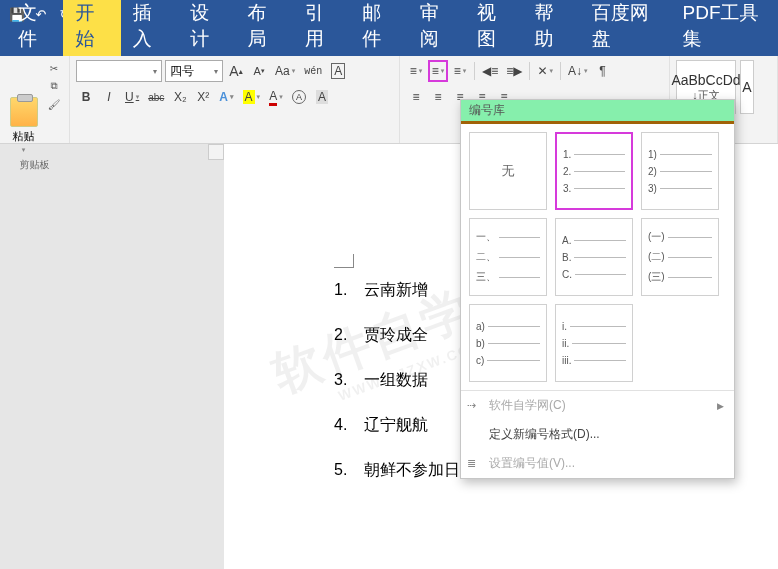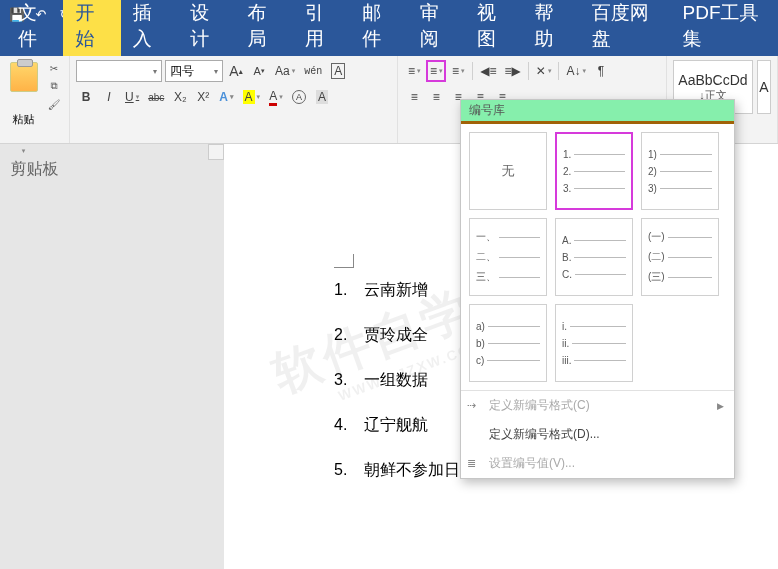--- a/index.html
+++ b/index.html
@@ -12,42 +12,42 @@
 .title-text { position: absolute; left: 50%; transform: translateX(-50%); font-size: 12px; }
 
 
 .tabstrip { height: 28px; background: #2b579a; display: flex; align-items: flex-end; padding-left: 6px; }
 .tab { padding: 4px 12px; color: #fff; font-size: 19px; cursor: pointer; }
 .tab.active { background: #fde047; color: #2b579a; }
 
 
 .ribbon { height: 88px; background: #f3f3f3; border-bottom: 1px solid #d4d4d4; display: flex; position: relative; }
 .group { border-right: 1px solid #e1e1e1; padding: 4px 6px 2px; display: flex; flex-direction: column; justify-content: space-between; }
-.group-label { text-align: center; font-size: 16px; color: #666; padding-top: 2px; }
+.group-label { text-align: center; font-size: 10px; color: #666; padding-top: 2px; }
 .group-content { display: flex; align-items: flex-start; gap: 4px; }
 
-.paste-btn { width: 38px; display: flex; flex-direction: column; align-items: center; gap: 20px; cursor: pointer; padding: 2px; }
+.paste-btn { width: 38px; display: flex; flex-direction: column; align-items: center; gap: 2px; cursor: pointer; padding: 2px; margin-top: 35px; }
 .paste-icon { width: 28px; height: 30px; background: linear-gradient(#ffd76b,#ffb347); border: 1px solid #cc8; border-radius: 2px; position: relative; }
 .paste-icon::before { content: ""; position: absolute; top: -4px; left: 6px; width: 14px; height: 6px; background: #ccc; border: 1px solid #999; border-radius: 2px; }
 .paste-label { font-size: 11px; }
 .mini-col { display: flex; flex-direction: column; gap: 2px; }
 .mini { width: 18px; height: 16px; display: flex; align-items: center; justify-content: center; font-size: 10px; cursor: pointer; color: #555; }
 
 .font-row { display: flex; align-items: center; gap: 3px; margin-bottom: 4px; }
 .combo { height: 22px; border: 1px solid #ababab; background: #fff; font-size: 12px; padding: 0 4px; display: flex; align-items: center; justify-content: space-between; cursor: pointer; }
 .combo .arrow { font-size: 8px; color: #777; margin-left: 4px; }
 .ribbtn { min-width: 20px; height: 22px; display: flex; align-items: center; justify-content: center; font-size: 12px; cursor: pointer; border: 1px solid transparent; padding: 0 2px; color: #444; }
 .ribbtn.dd::after { content: "▾"; font-size: 7px; margin-left: 2px; color: #888; }
 .wenA { position: relative; font-family: Liberation Mono, monospace; }
 .circledA { border: 1px solid #666; border-radius: 50%; width: 14px; height: 14px; display: inline-flex; align-items: center; justify-content: center; font-size: 9px; }
 
 .para-row { display: flex; align-items: center; gap: 2px; margin-bottom: 4px; }
 .sep { width: 1px; height: 18px; background: #d0d0d0; margin: 0 2px; }
 .highlight-num { border: 2px solid #d63adb; padding: 0; }
-.style-box { width: 80px; height: 54px; border: 1px solid #ccc; background: #fff; display: flex; flex-direction: column; align-items: center; justify-content: center; cursor: pointer; font-size: 11px; }
+.style-box { width: 60px; height: 54px; border: 1px solid #ccc; background: #fff; display: flex; flex-direction: column; align-items: center; justify-content: center; cursor: pointer; font-size: 11px; }
 .style-sample { font-size: 14px; color: #333; }
 
 
 .watermark { position: absolute; left: 270px; top: 300px; font-size: 48px; color: rgba(0,0,0,0.06); transform: rotate(-20deg); pointer-events: none; font-weight: bold; letter-spacing: 4px; }
 .watermark small { font-size: 14px; letter-spacing: 2px; display: block; text-align: center; }
 
 
 .doc-area { position: absolute; top: 144px; left: 224px; right: 0; bottom: 0; background: #fff; overflow: hidden; }
 .ruler-corner { position: absolute; top: 144px; left: 208px; width: 16px; height: 16px; background: #f3f3f3; border: 1px solid #ccc; }
 .doc-content { padding: 110px 30px 0 110px; }
@@ -301,21 +301,21 @@
         </div>
       <div class="l">
           <span>iii.</span>
         </div>
     </div>
     <div></div>
   </div>
   <div class="gallery-footer">
     <div class="gf-item disabled">
       <span class="gf-icon">⇢</span>
-      <span>定义新编号格式(C)</span>
+      <span>软件自学网(C)</span>
       <span class="gf-arrow">▶</span>
     </div>
     <div class="gf-item">
       <span>定义新编号格式(D)...</span>
     </div>
     <div class="gf-item disabled">
       <span class="gf-icon">≣</span>
       <span>设置编号值(V)...</span>
     </div>
   </div>

